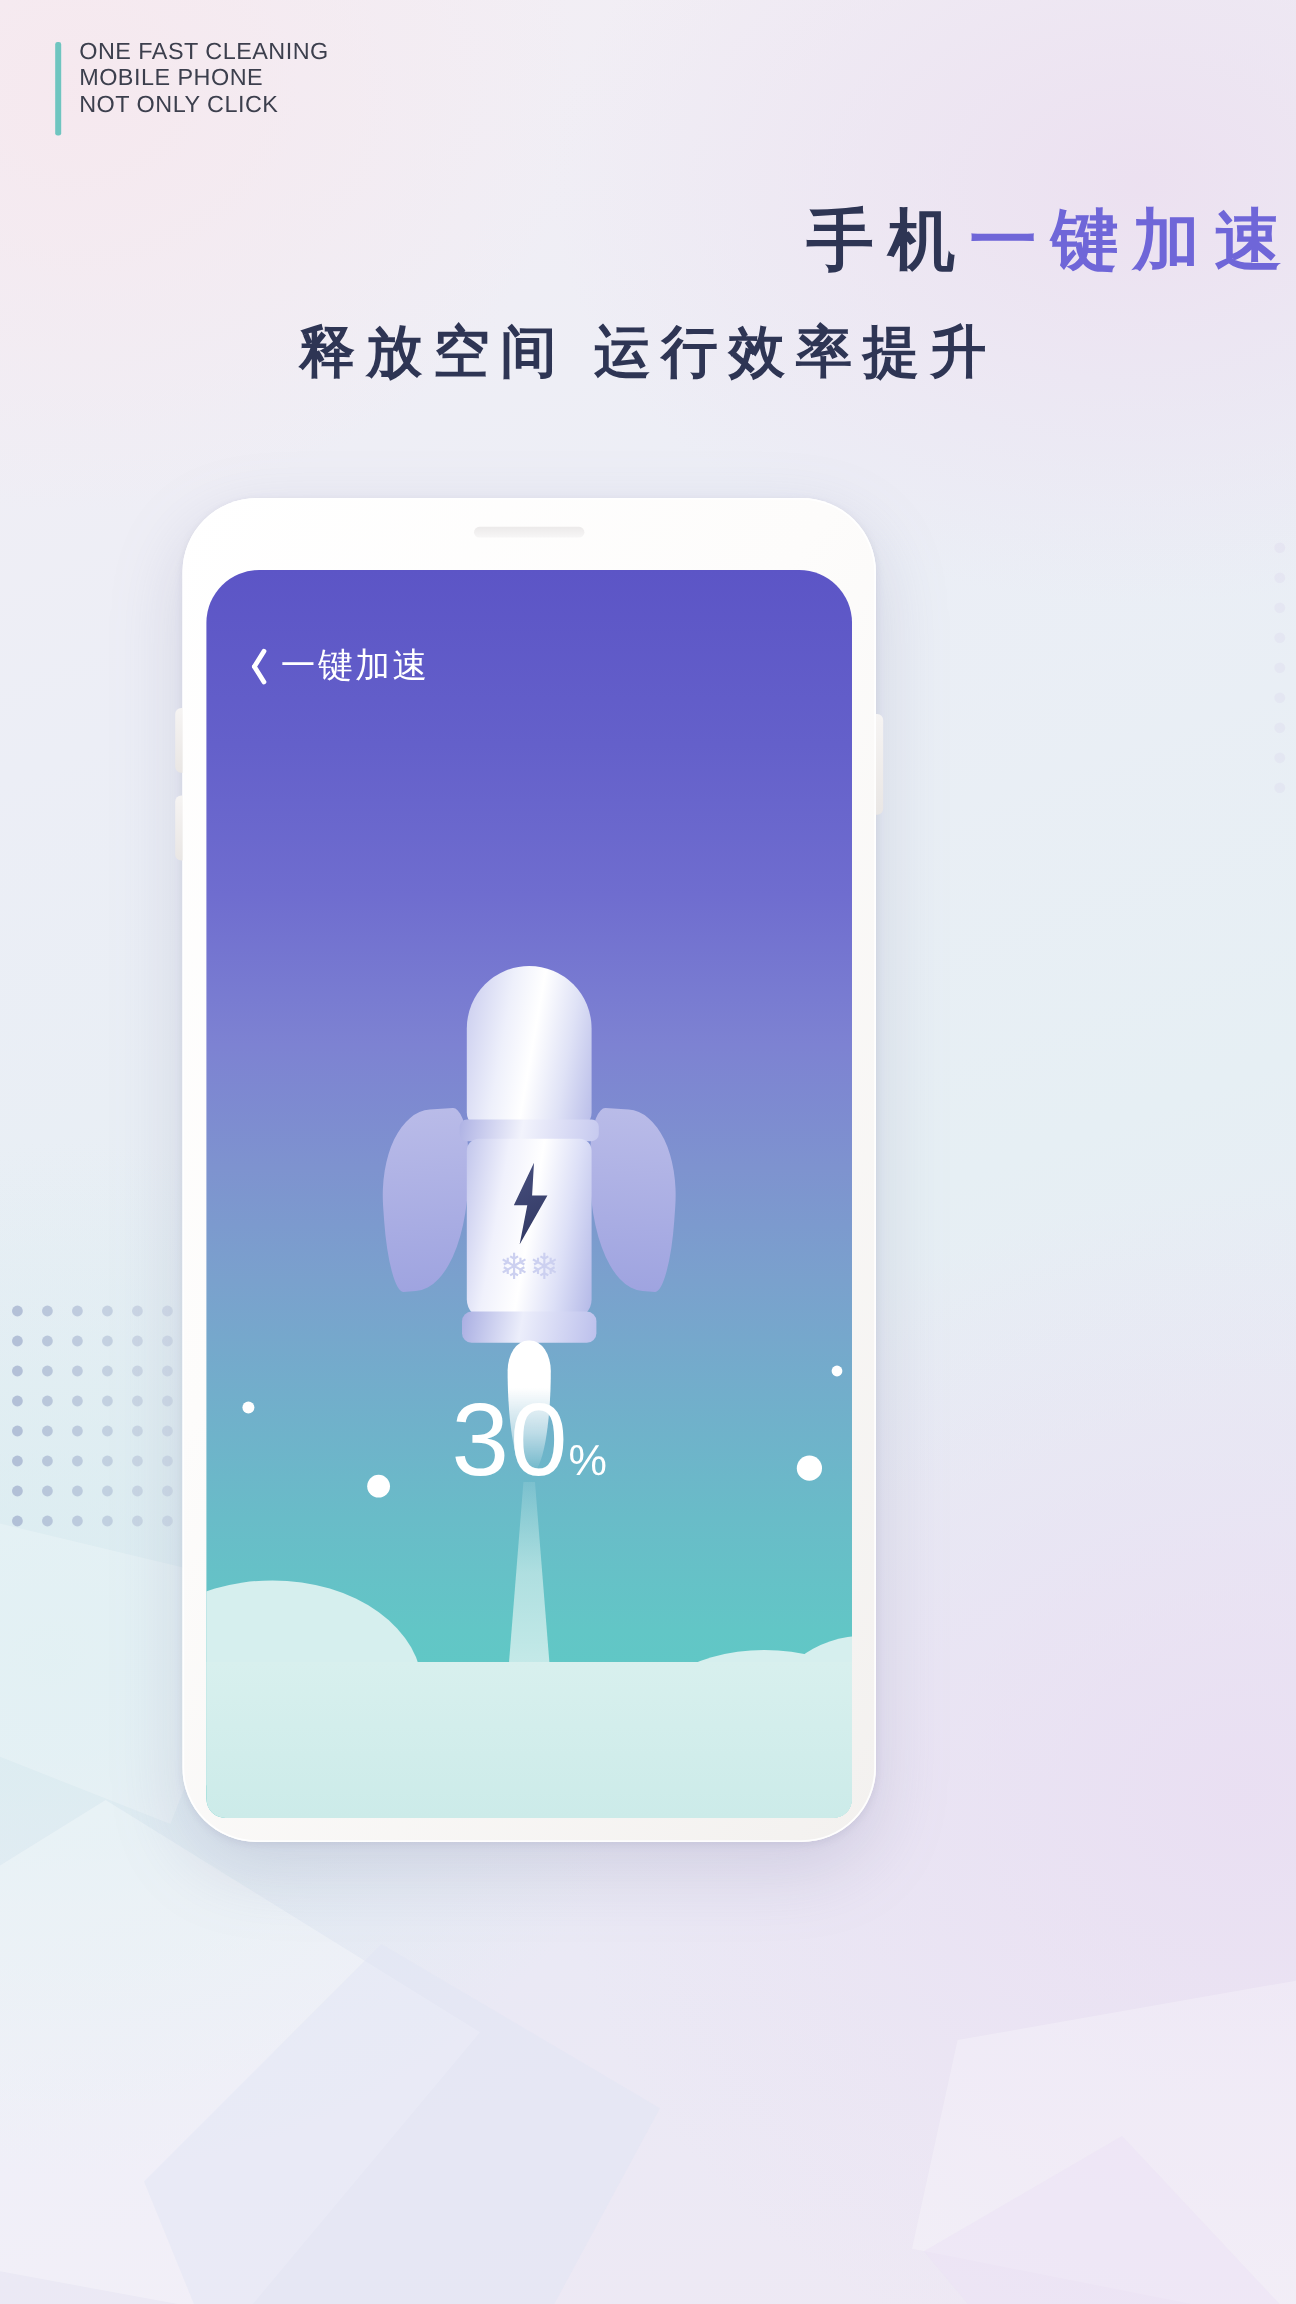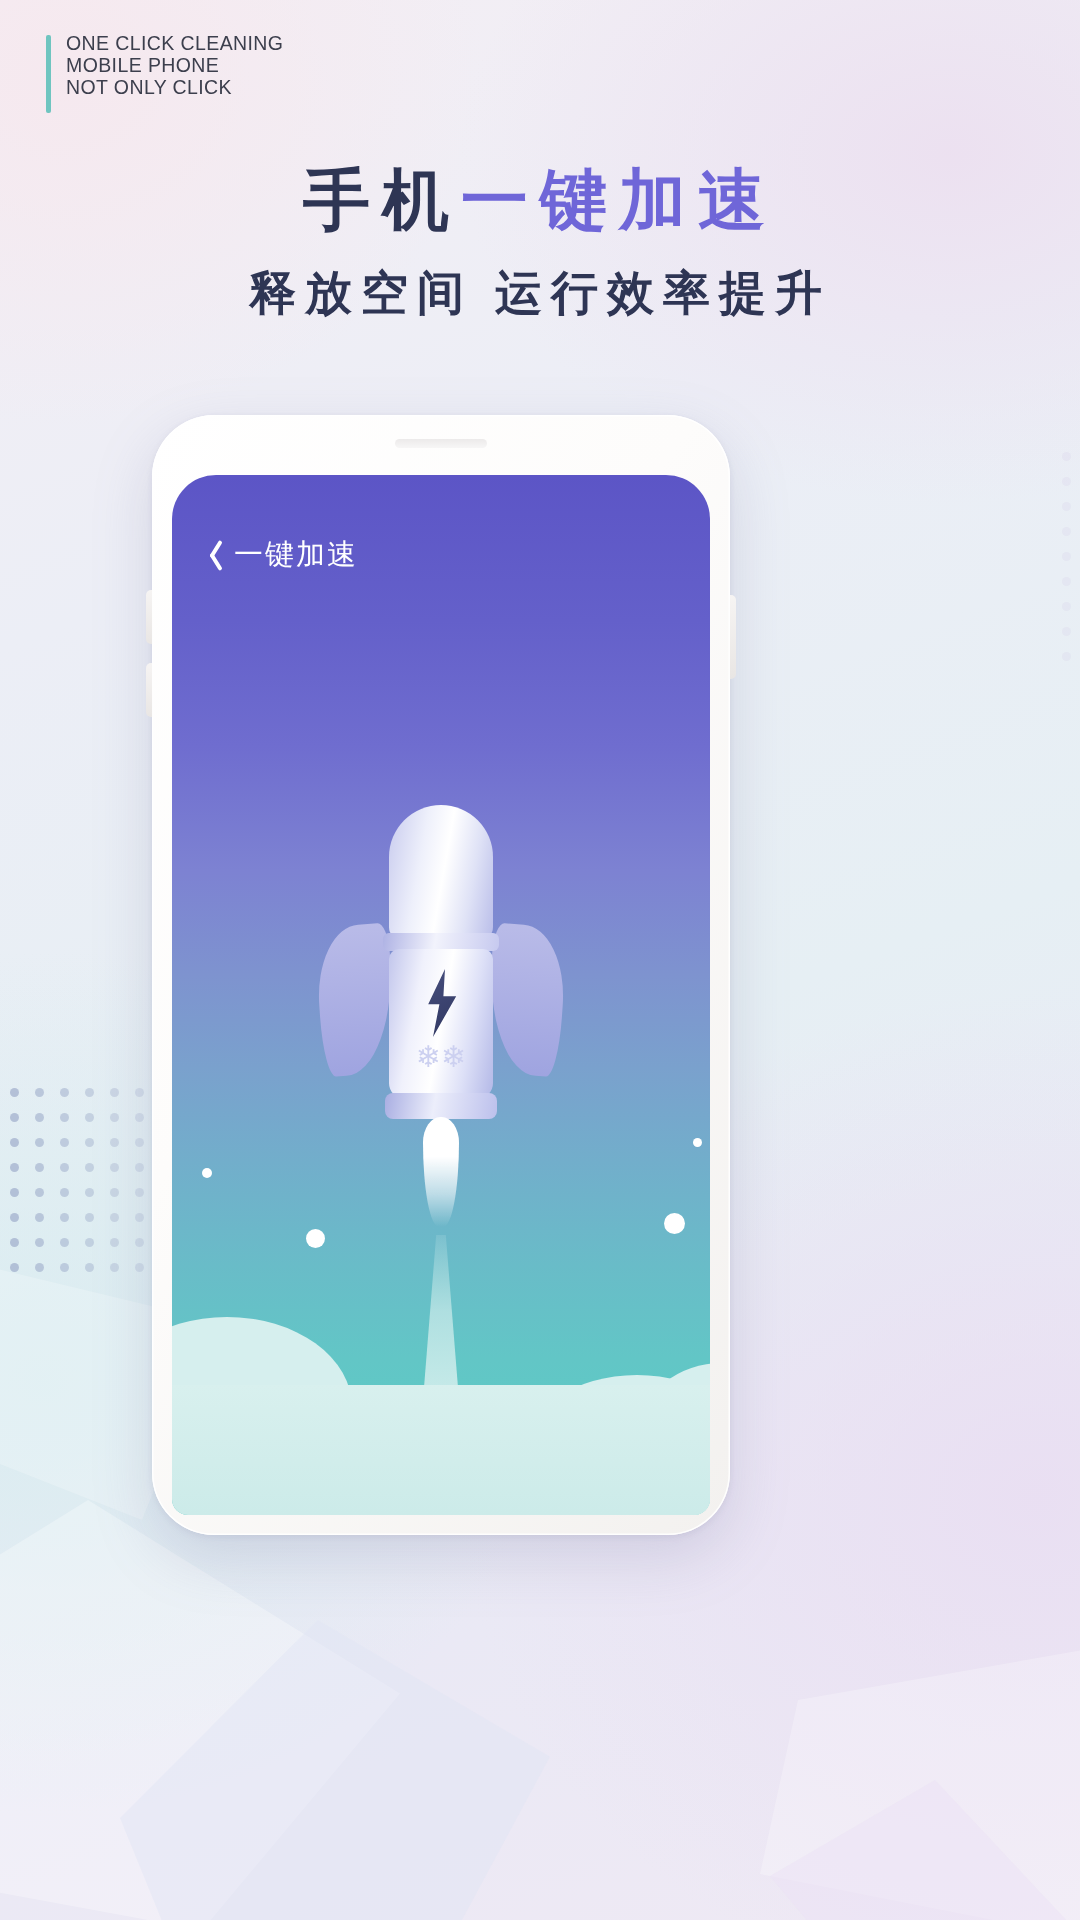--- a/index.html
+++ b/index.html
@@ -35,23 +35,23 @@
   .dots-left  { left:10px;  top:1088px; }
 
   
   .eyebrow { position:absolute; left:46px; top:32px; display:flex; gap:15px; }
   .eyebrow .bar { width:5px; height:78px; background:#6fc5c0; border-radius:2px; margin-top:3px; }
   .eyebrow .lines { font-size:19.5px; line-height:22px; color:#3c3f4d; letter-spacing:.4px; }
   .eyebrow .lines div { white-space:nowrap; }
 
   
   .headline {
-    position:absolute; left:0; right:0; top:152px; text-align:center;
+    position:absolute; left:0; right:0; top:152px; text-align:right;
     font-family:"Liberation Sans", sans-serif;
-    font-size:67px; font-weight:bold; letter-spacing:12px;
+    font-size:56px; font-weight:bold; letter-spacing:12px;
     line-height:96px; white-space:nowrap;
   }
   .headline .dark { color:#2e3554; }
   .headline .accent { color:#6f66d8; }
   .subheadline {
     position:absolute; left:0; right:0; top:262px; text-align:center;
     font-size:47px; font-weight:bold; color:#2e3554; letter-spacing:9px;
     line-height:62px; white-space:nowrap;
   }
 
@@ -244,21 +244,21 @@
       <i style="left:75px;top:175px;background:#9aa8c8;opacity:0.41"></i>
       <i style="left:100px;top:175px;background:#9aa8c8;opacity:0.34"></i>
       <i style="left:125px;top:175px;background:#9aa8c8;opacity:0.26"></i>
       <i style="left:150px;top:175px;background:#9aa8c8;opacity:0.18"></i>
     </div>
 </div>
 
 <div class="eyebrow">
   <div class="bar"></div>
   <div class="lines">
-    <div>ONE CLICK CLEANING</div>
+    <div>ONE FAST CLEANING</div>
     <div>MOBILE PHONE</div>
     <div>NOT ONLY CLICK</div>
   </div>
 </div>
 
 <div class="headline">
   <span class="dark">手机</span><span class="accent">一键加速</span>
 </div>
 <div class="subheadline">释放空间 运行效率提升</div>
 
@@ -285,20 +285,23 @@
       <div class="fin fin-r"></div>
       <div class="nose"></div>
       <div class="collar"></div>
       <div class="body"></div>
       <div class="bolt"></div>
       <div class="snow">❄❄</div>
       <div class="base"></div>
       <div class="flame"></div>
     </div>
 
+    <div class="percent">
+      <span class="num">30</span><span class="sym">%</span>
+    </div>
 
     <div class="steam"></div>
     <div class="cloud" style="left:-70px; bottom:18px;  width:250px; height:180px;"></div>
     <div class="cloud" style="left:110px; bottom:-30px; width:200px; height:150px;"></div>
     <div class="cloud" style="left:248px; bottom:4px;   width:150px; height:110px;"></div>
     <div class="cloud" style="left:350px; bottom:-20px; width:230px; height:160px;"></div>
     <div class="cloud" style="left:470px; bottom:22px;  width:160px; height:130px;"></div>
     <div class="cloud-band"></div>
   </div>
 </div>

